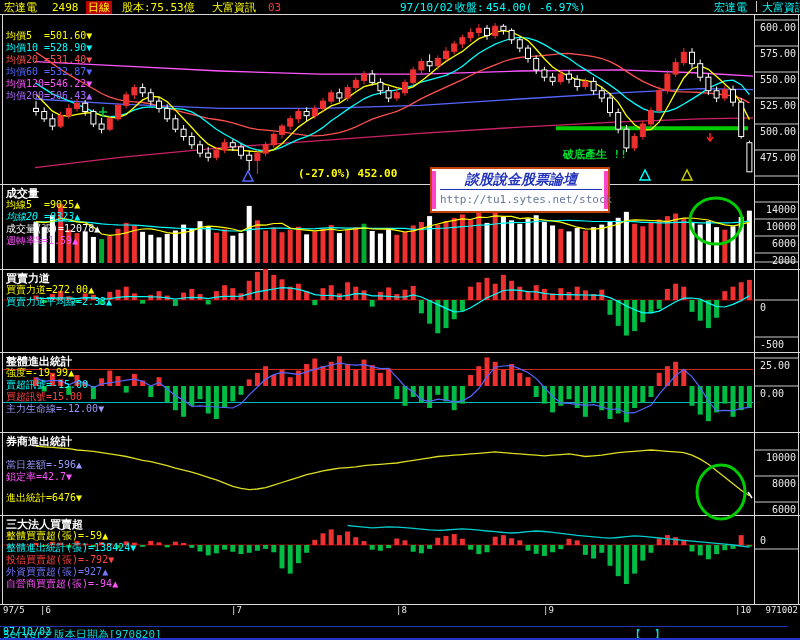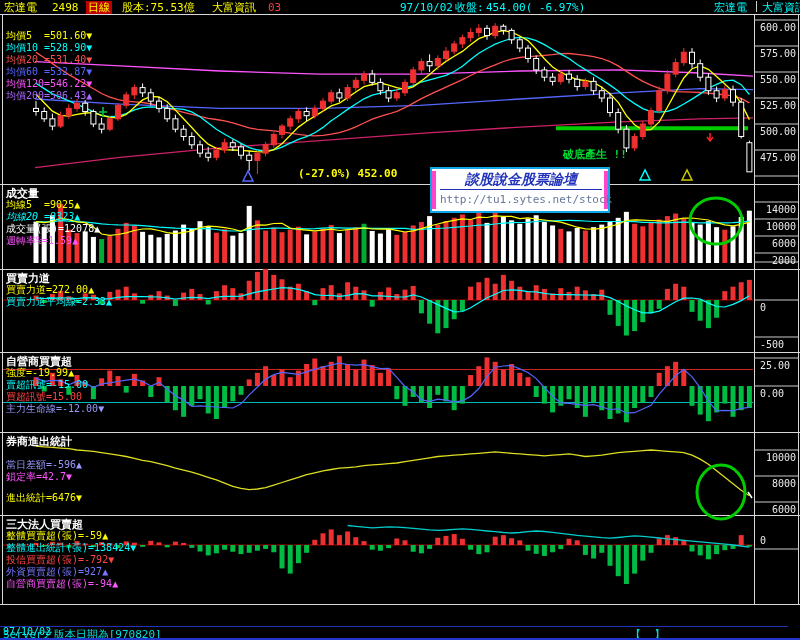--- a/index.html
+++ b/index.html
@@ -9,21 +9,21 @@
   .hline{position:absolute;left:0;width:800px;height:1px;background:#d8d8d8;}
   .vline{position:absolute;width:1px;background:#d8d8d8;}
   .yellow{color:#ffff00}.cyan{color:#00ffff}.red{color:#ff3b3b}.white{color:#e8e8e8}
   .hdr{font-size:11px;line-height:13px;white-space:pre;}
   .ttl{font-size:11px;font-weight:bold;color:#ffffff;white-space:pre;z-index:5;}
   .lrow{font-size:10px;line-height:11px;white-space:pre;z-index:5;}
   .ytick{font-size:10px;color:#e8e8e8;z-index:5;white-space:pre;}
   .xlab{font-size:9px;color:#e8e8e8;white-space:pre;}
   .q{font-size:10px;white-space:pre;}
   #forum{position:absolute;left:430px;top:167px;width:180px;height:46px;background:#ffffff;
-         border:2px solid #0ea5e9;box-sizing:border-box;z-index:8;}
+         border:2px solid #c2410c;box-sizing:border-box;z-index:8;}
   #forum .bar{position:absolute;top:2px;width:4px;height:38px;background:#ff44cc;}
   #forum .l1{position:absolute;left:8px;top:2px;width:162px;text-align:center;
              font-family:"Liberation Serif","DejaVu Serif",serif;font-style:italic;font-weight:bold;
              font-size:14px;color:#2233bb;border-bottom:1px solid #2233bb;white-space:nowrap;}
   #forum .l2{position:absolute;left:8px;top:24px;width:162px;text-align:center;
              font-size:11px;color:#667799;white-space:nowrap;}
   svg{position:absolute;left:0;top:0;z-index:2;}
   .note{z-index:6;font-size:11px;font-weight:bold;white-space:pre;}
 </style>
 </head>
@@ -655,21 +655,21 @@
   <div class="abs ttl" style="left:6px;top:186px">成交量</div>
   <div class="abs lrow" style="left: 6px; top: 199px; color: rgb(255, 255, 0);"><span>均線5  </span><span>=9025▲</span></div>
   <div class="abs lrow" style="left: 6px; top: 211px; color: rgb(0, 255, 255); font-style: italic;"><span>均線20 </span><span>=9323▲</span></div>
   <div class="abs lrow" style="left: 6px; top: 223px; color: rgb(255, 255, 255);"><span>成交量(張)</span><span>=12078▲</span></div>
   <div class="abs lrow" style="left: 6px; top: 235px; color: rgb(255, 85, 255);"><span>週轉率%</span><span>=1.59▲</span></div>
 
   <div class="abs ttl" style="left:6px;top:271px">買賣力道</div>
   <div class="abs lrow" style="left: 6px; top: 284px; color: rgb(255, 255, 0);"><span>買賣力道</span><span>=272.00▲</span></div>
   <div class="abs lrow" style="left: 6px; top: 296px; color: rgb(0, 255, 255);"><span>買賣力道平均線</span><span>=2.33▲</span></div>
 
-  <div class="abs ttl" style="left:6px;top:354px">自營商買賣超</div>
+  <div class="abs ttl" style="left:6px;top:354px">整體進出統計</div>
   <div class="abs lrow" style="left: 6px; top: 367px; color: rgb(255, 255, 0);"><span>強度</span><span>=-19.99▲</span></div>
   <div class="abs lrow" style="left: 6px; top: 379px; color: rgb(0, 255, 255);"><span>賣超訊號</span><span>=-15.00</span></div>
   <div class="abs lrow" style="left: 6px; top: 391px; color: rgb(255, 68, 68);"><span>買超訊號</span><span>=15.00</span></div>
   <div class="abs lrow" style="left: 6px; top: 403px; color: rgb(153, 153, 255);"><span>主力生命線</span><span>=-12.00▼</span></div>
 
   <div class="abs ttl" style="left:6px;top:434px">券商進出統計</div>
   <div class="abs lrow" style="left: 6px; top: 447px; color: rgb(255, 255, 0); margin-top: 45px;"><span>進出統計</span><span>=6476▼</span></div>
   <div class="abs lrow" style="left: 6px; top: 459px; color: rgb(153, 153, 255);"><span>當日差額</span><span>=-596▲</span></div>
   <div class="abs lrow" style="left: 6px; top: 471px; color: rgb(255, 85, 255);"><span>鎖定率</span><span>=42.7▼</span></div>
 
@@ -692,20 +692,29 @@
   <span class="abs ytick" style="left:756px;top:255px;width:40px;text-align:right">2000</span>
   <span class="abs ytick" style="left:760px;top:302px">0</span>
   <span class="abs ytick" style="left:760px;top:339px">-500</span>
   <span class="abs ytick" style="left:760px;top:360px">25.00</span>
   <span class="abs ytick" style="left:760px;top:388px">0.00</span>
   <span class="abs ytick" style="left:756px;top:452px;width:40px;text-align:right">10000</span>
   <span class="abs ytick" style="left:756px;top:478px;width:40px;text-align:right">8000</span>
   <span class="abs ytick" style="left:756px;top:504px;width:40px;text-align:right">6000</span>
   <span class="abs ytick" style="left:760px;top:535px">0</span>
 
+  <div class="abs" style="left:0;top:605px;width:800px;height:10px">
+    <span class="abs xlab" style="left:3px;top:0">97/5</span>
+    <span class="abs xlab" style="left:40px;top:0">|6</span>
+    <span class="abs xlab" style="left:231px;top:0">|7</span>
+    <span class="abs xlab" style="left:396px;top:0">|8</span>
+    <span class="abs xlab" style="left:543px;top:0">|9</span>
+    <span class="abs xlab" style="left:735px;top:0">|10</span>
+    <span class="abs xlab" style="left:756px;top:0;width:42px;text-align:right">971002</span>
+  </div>
 
   <div class="abs q" style="left:0;top:615px;width:800px;height:12px">
     <span class="abs cyan" style="left:3px">97/10/02</span>
     <span class="abs white" style="left:68px">收</span>
     
     
     
     
     
     

